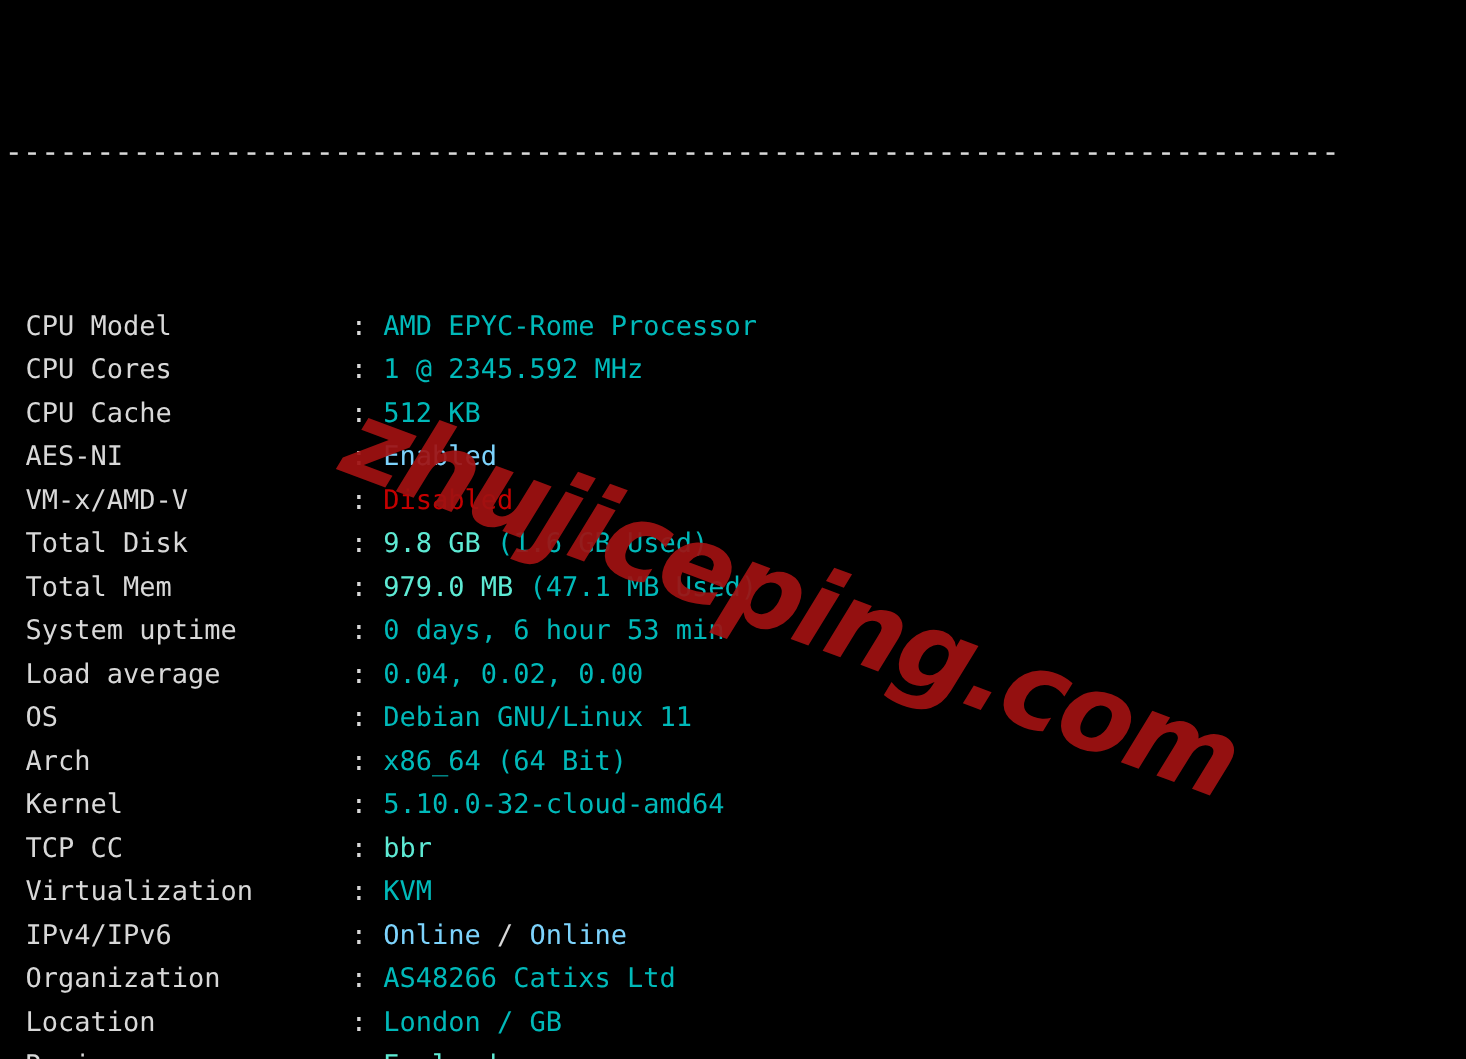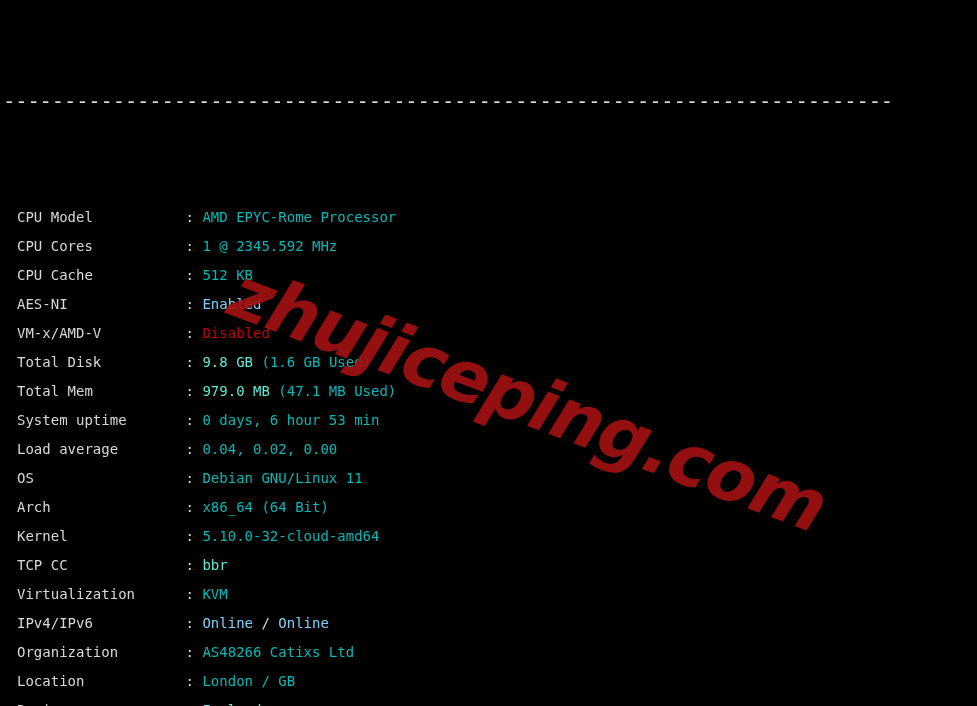--- a/index.html
+++ b/index.html
@@ -31,21 +31,21 @@
     padding: 0;
     box-sizing: border-box;
   }
 
   .term-line {
     height: 29px;
     line-height: 29px;
     white-space: pre;
     padding-left: 17px;
     box-sizing: border-box;
-    font-size: 14px;
+    font-size: 18px;
   }
 
   .sep-line {
     height: 29px;
     line-height: 29px;
     white-space: pre;
     padding-left: 3px;
     box-sizing: border-box;
     color: #d8d8d8;
     font-size: 20.5px;

